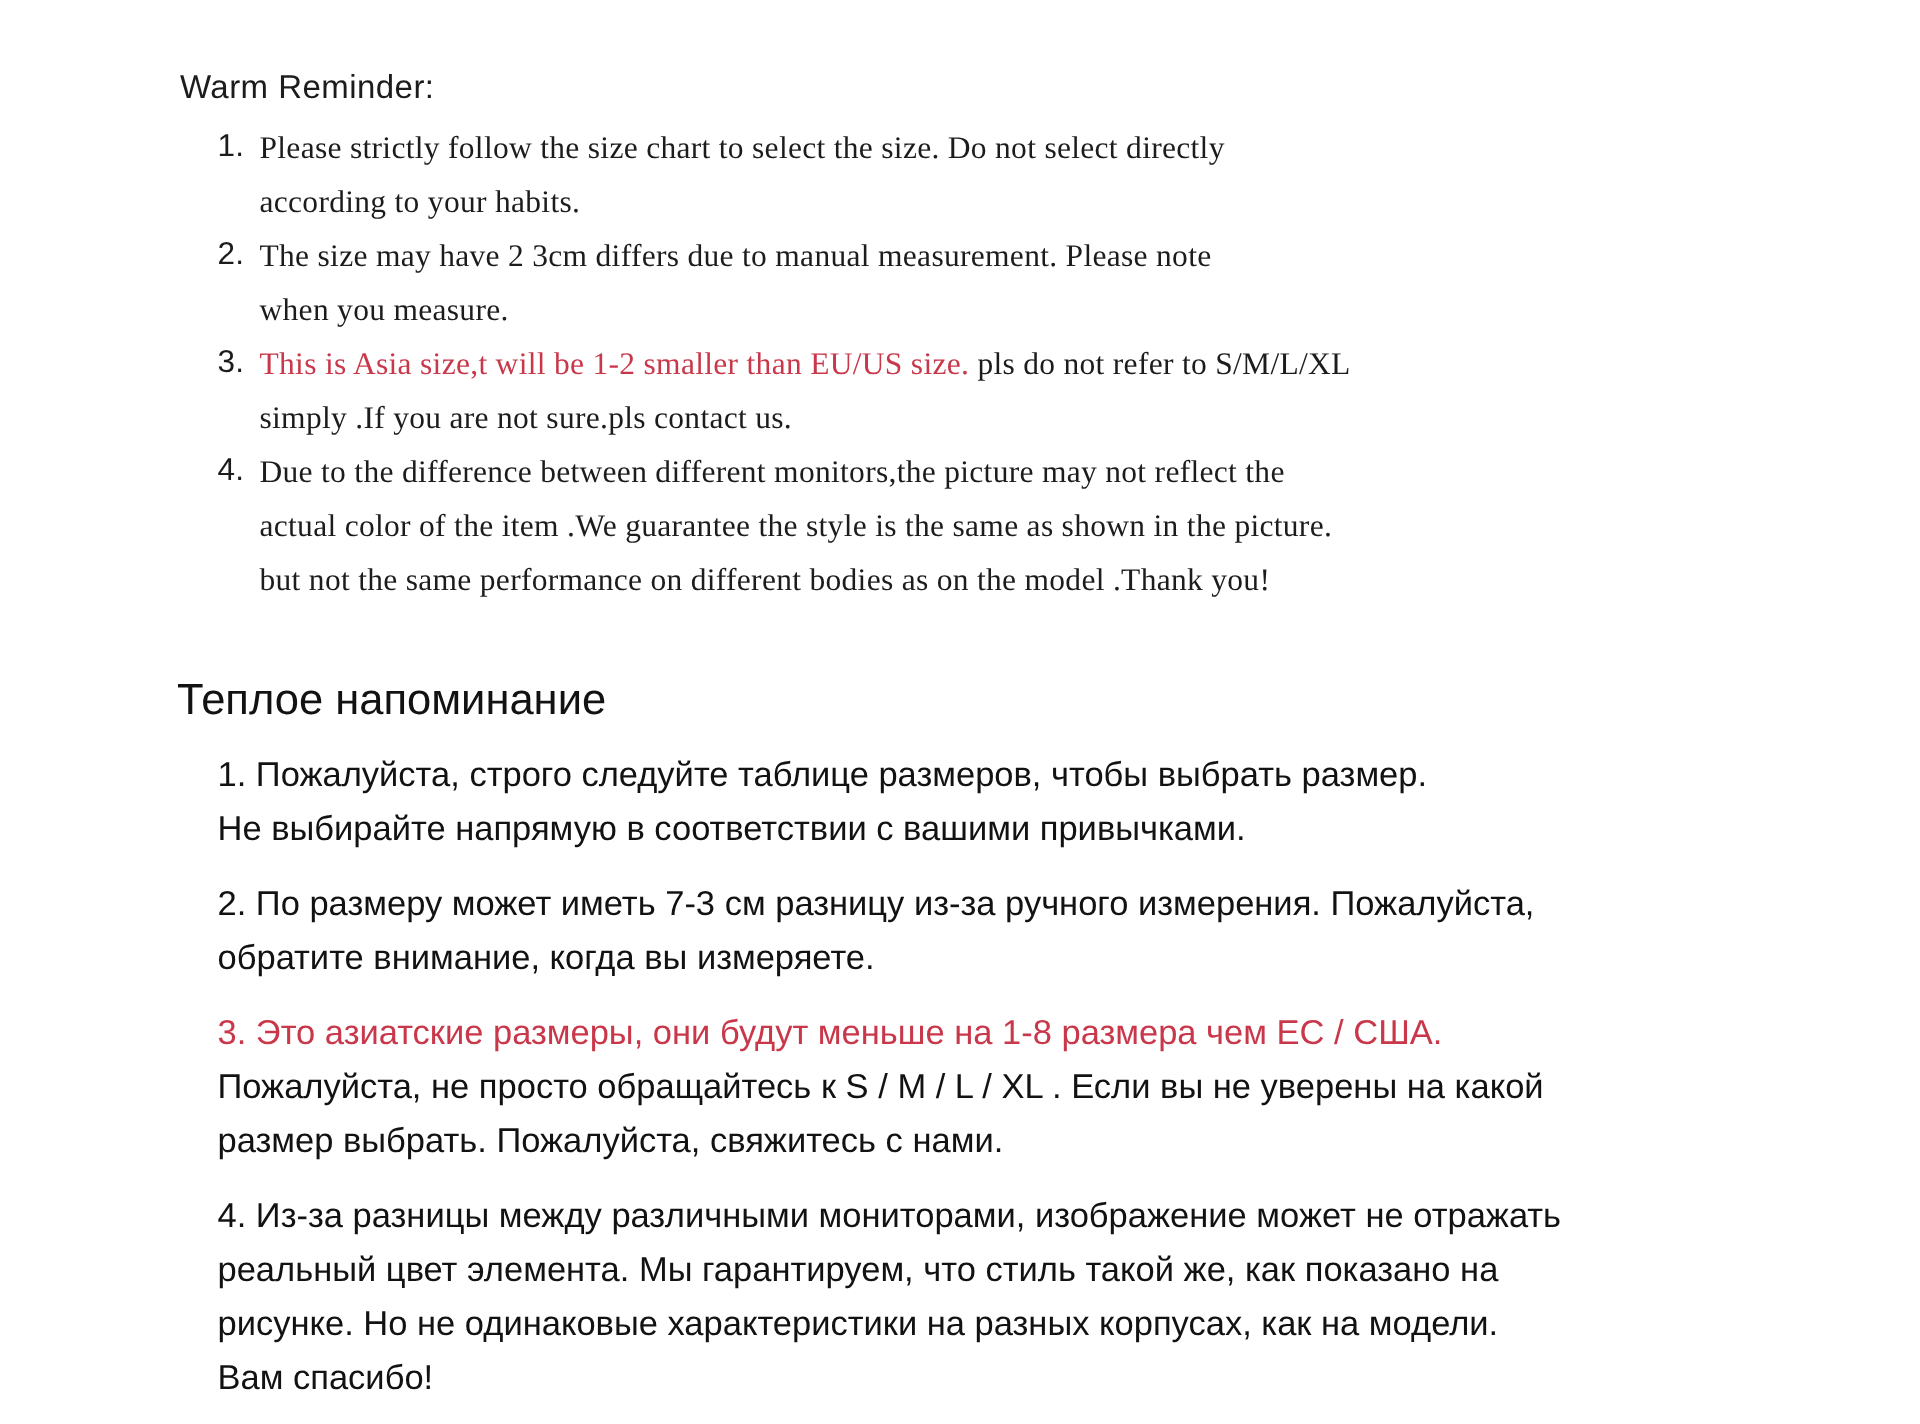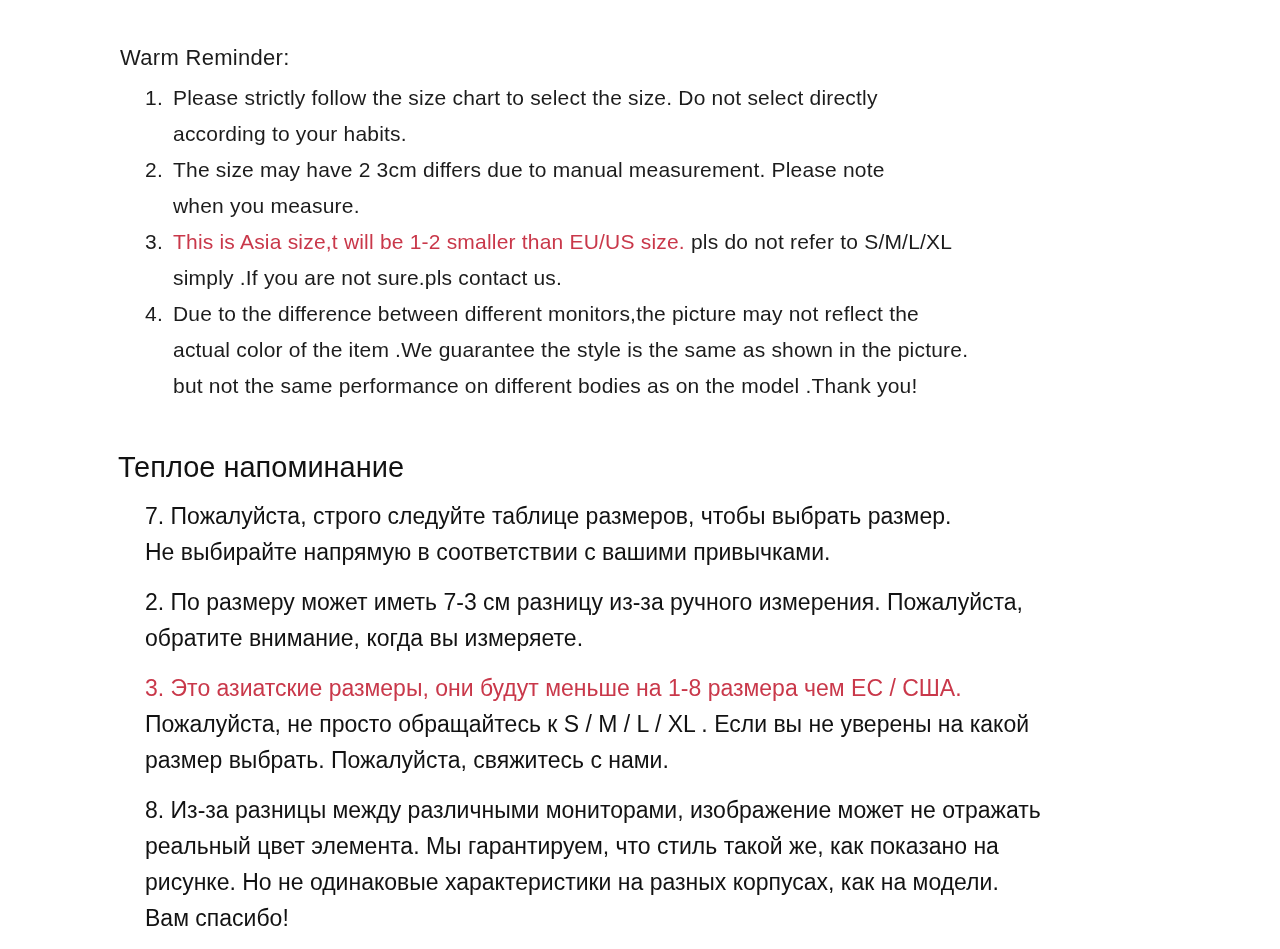--- a/index.html
+++ b/index.html
@@ -36,20 +36,21 @@
     line-height: 36px;
     letter-spacing: 0.2px;
     padding-left: 27px;
   }
   .en-num {
     flex: 0 0 28px;
   }
   .en-text {
     white-space: pre-line;
     max-width: 930px;
+    font-family: Liberation Serif, serif;
   }
 
   
   .ru-heading {
     font-size: 29px;
     font-weight: normal;
     line-height: 34px;
     margin: 46px 0 4px 0;
     color: #121212;
   }
@@ -94,29 +95,29 @@
       <span class="en-num">4.</span>
       <div class="en-text"><span class="red"></span><span>Due to the difference between different monitors,the picture may not reflect the
 actual color of the item .We guarantee the style is the same as shown in the picture.
 but not the same performance on different bodies as on the model .Thank you!</span></div>
     </div>
   </section>
 
   <section>
     <h2 class="ru-heading">Теплое напоминание</h2>
 
-    <p class="ru-item"><span class="red"></span><span>7. Пожалуйста, строго следуйте таблице размеров, чтобы выбрать размер.
+    <p class="ru-item"><span class="red"></span><span>1. Пожалуйста, строго следуйте таблице размеров, чтобы выбрать размер.
 Не выбирайте напрямую в соответствии с вашими привычками.</span></p>
 
     <p class="ru-item"><span class="red"></span><span>2. По размеру может иметь 7-3 см разницу из-за ручного измерения. Пожалуйста,
 обратите внимание, когда вы измеряете.</span></p>
 
     <p class="ru-item"><span class="red">3. Это азиатские размеры, они будут меньше на 1-8 размера чем ЕС / США.</span><span>
 Пожалуйста, не просто обращайтесь к S / M / L / XL . Если вы не уверены на какой
 размер выбрать. Пожалуйста, свяжитесь с нами.</span></p>
 
-    <p class="ru-item"><span class="red"></span><span>8. Из-за разницы между различными мониторами, изображение может не отражать
+    <p class="ru-item"><span class="red"></span><span>4. Из-за разницы между различными мониторами, изображение может не отражать
 реальный цвет элемента. Мы гарантируем, что стиль такой же, как показано на
 рисунке. Но не одинаковые характеристики на разных корпусах, как на модели.
 Вам спасибо!</span></p>
   </section>
 
 </div>
 
 </body></html>

